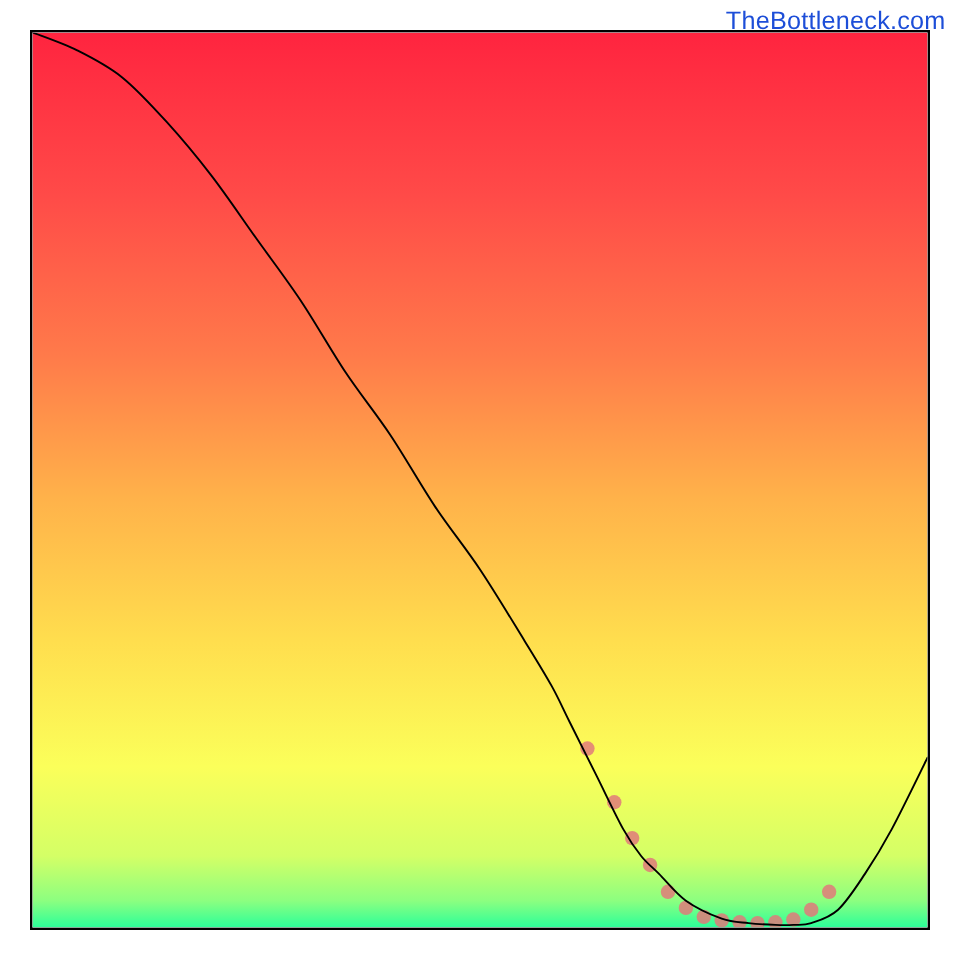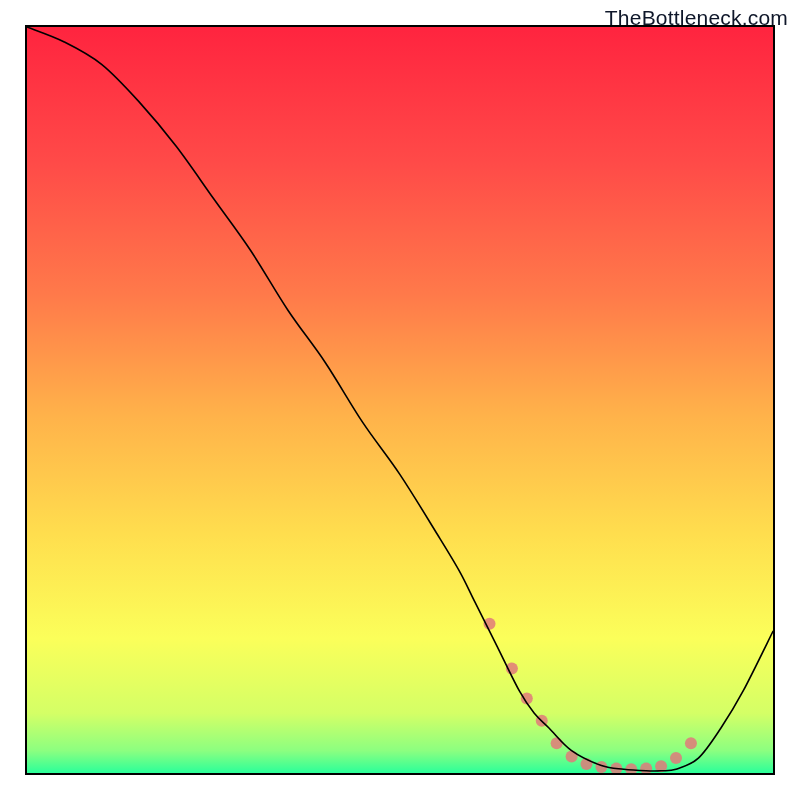--- a/index.html
+++ b/index.html
@@ -13,21 +13,21 @@
   }
   #stage {
     position: relative;
     width: 800px;
     height: 800px;
   }
   #watermark {
     position: absolute;
     right: 12px;
     top: 6px;
-    color: #0f172a;
+    color: #1d4ed8;
     font-size: 21px;
     letter-spacing: 0.2px;
     font-weight: 400;
     z-index: 3;
   }
   #plot-area {
     position: absolute;
     left: 25px;
     top: 25px;
     width: 750px;

